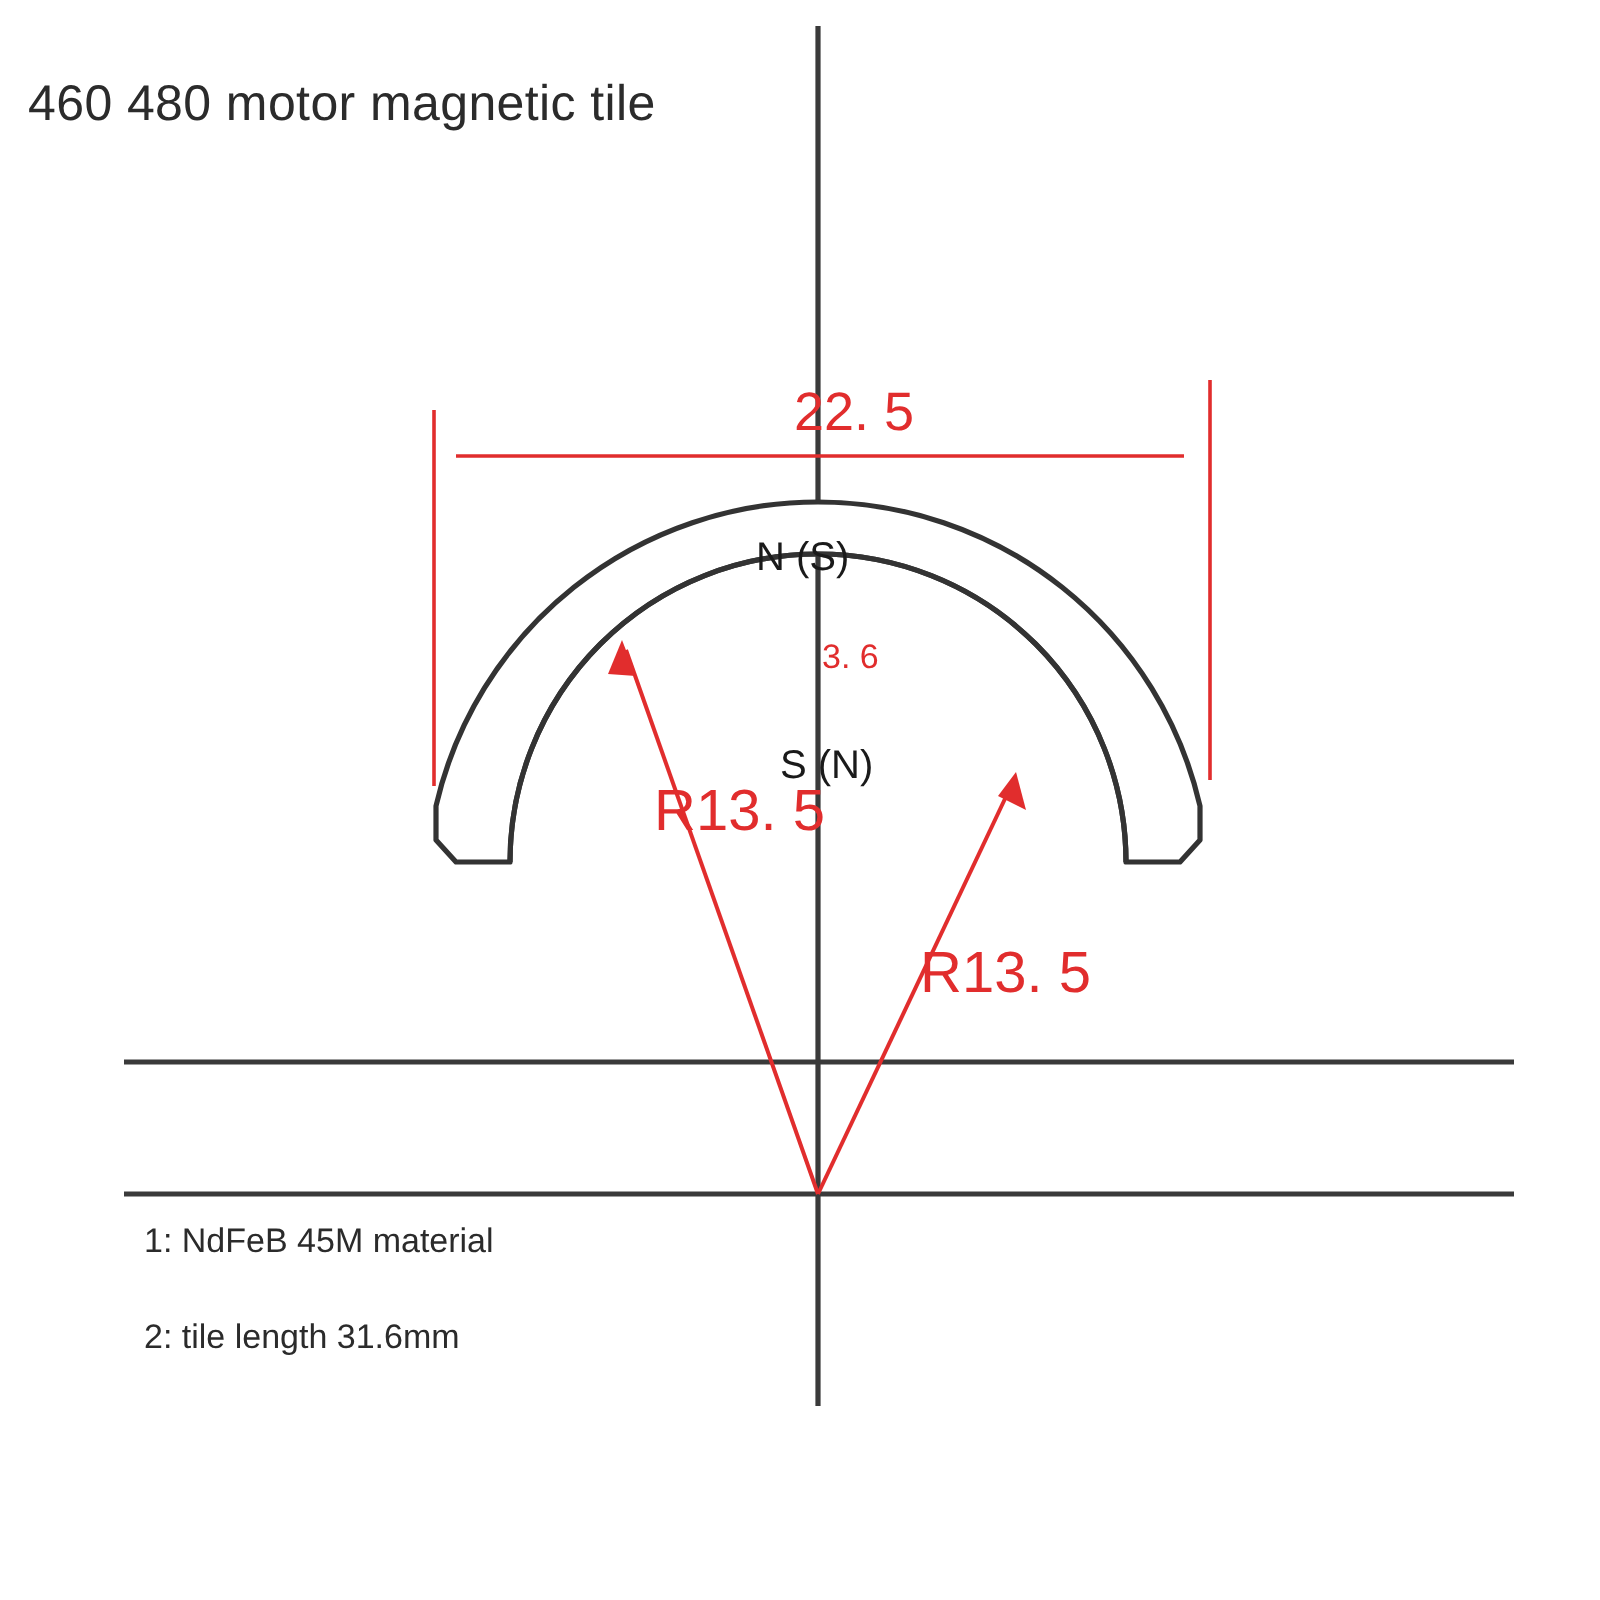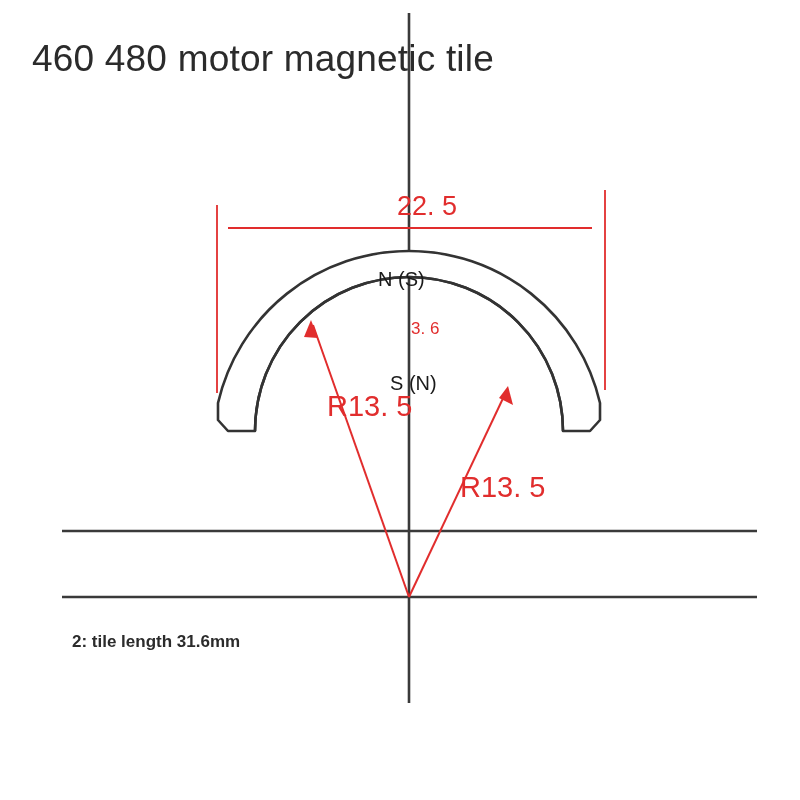--- a/index.html
+++ b/index.html
@@ -23,33 +23,33 @@
     top: 0;
     width: 800px;
     height: 800px;
   }
   .txt {
     position: absolute;
     white-space: pre;
     line-height: 1;
   }
   #page-title-el {
-    left: 32px;
+    left: 14px;
     top: 40px;
-    font-size: 37px;
+    font-size: 25px;
     color: #2b2b2b;
     letter-spacing: 0.2px;
   }
   .note {
     left: 72px;
     font-size: 17px;
     color: #2b2b2b;
   }
   #note-1 { top: 612px; }
-  #note-2 { top: 633px; font-weight: bold; }
+  #note-2 { top: 660px; }
   #note-3 { top: 708px; }
 
   .dim-label {
     color: #e12d2d;
     font-family: "Liberation Sans", sans-serif;
   }
   #dim-width-label {
     left: 397px;
     top: 193px;
     font-size: 27px;
@@ -126,15 +126,16 @@
   <div class="txt dim-label" id="dim-thickness-label">3. 6</div>
 
   <div class="txt dim-label" id="dim-radius-label-left">R13. 5</div>
 
   <div class="txt dim-label" id="dim-radius-label-right">R13. 5</div>
 
   <div class="txt pole-label" id="pole-label-outer">N (S)</div>
 
   <div class="txt pole-label" id="pole-label-inner">S (N)</div>
 
+  <div class="txt note" id="note-1">1: NdFeB 45M material</div>
   <div class="txt note" id="note-2">2: tile length 31.6mm</div>
 
 </div>
 
 </body></html>

